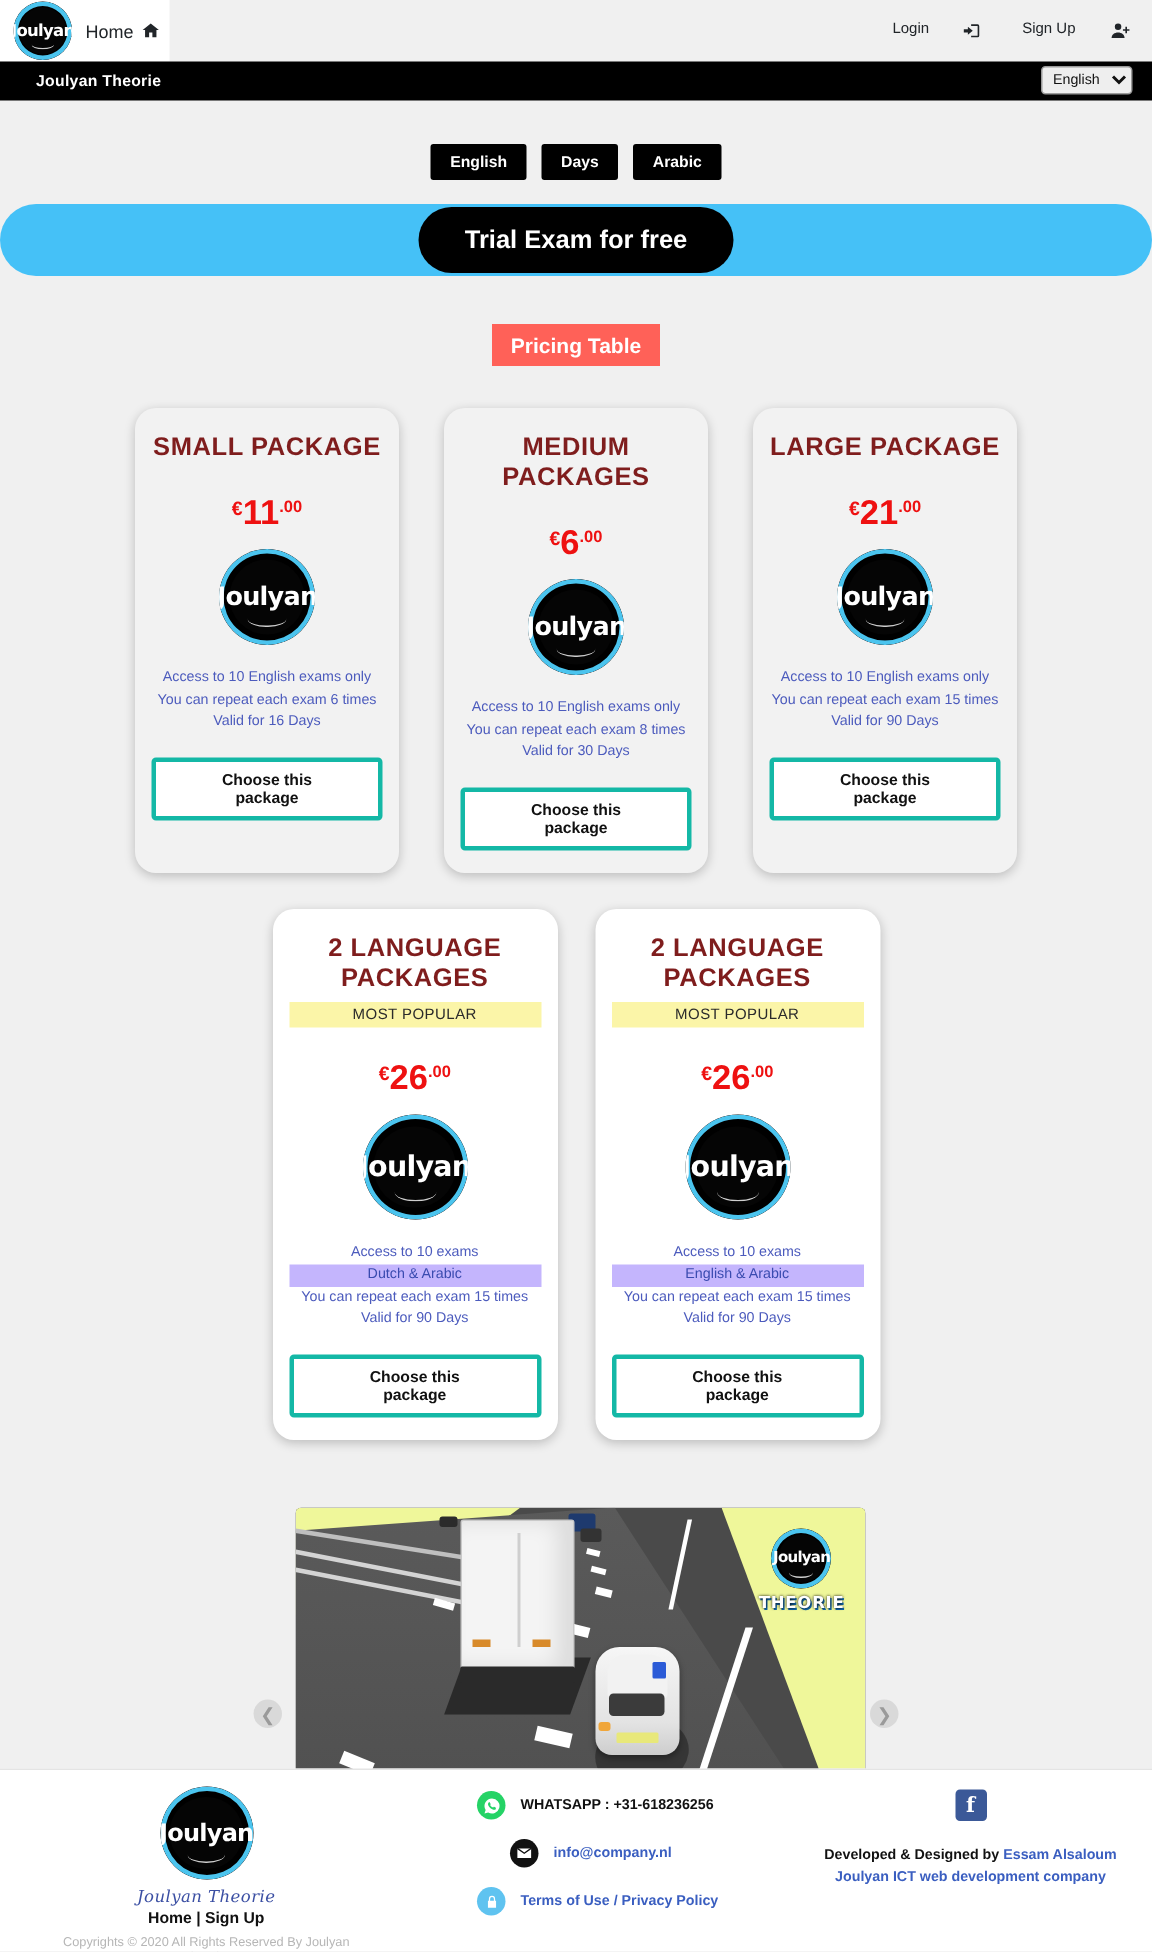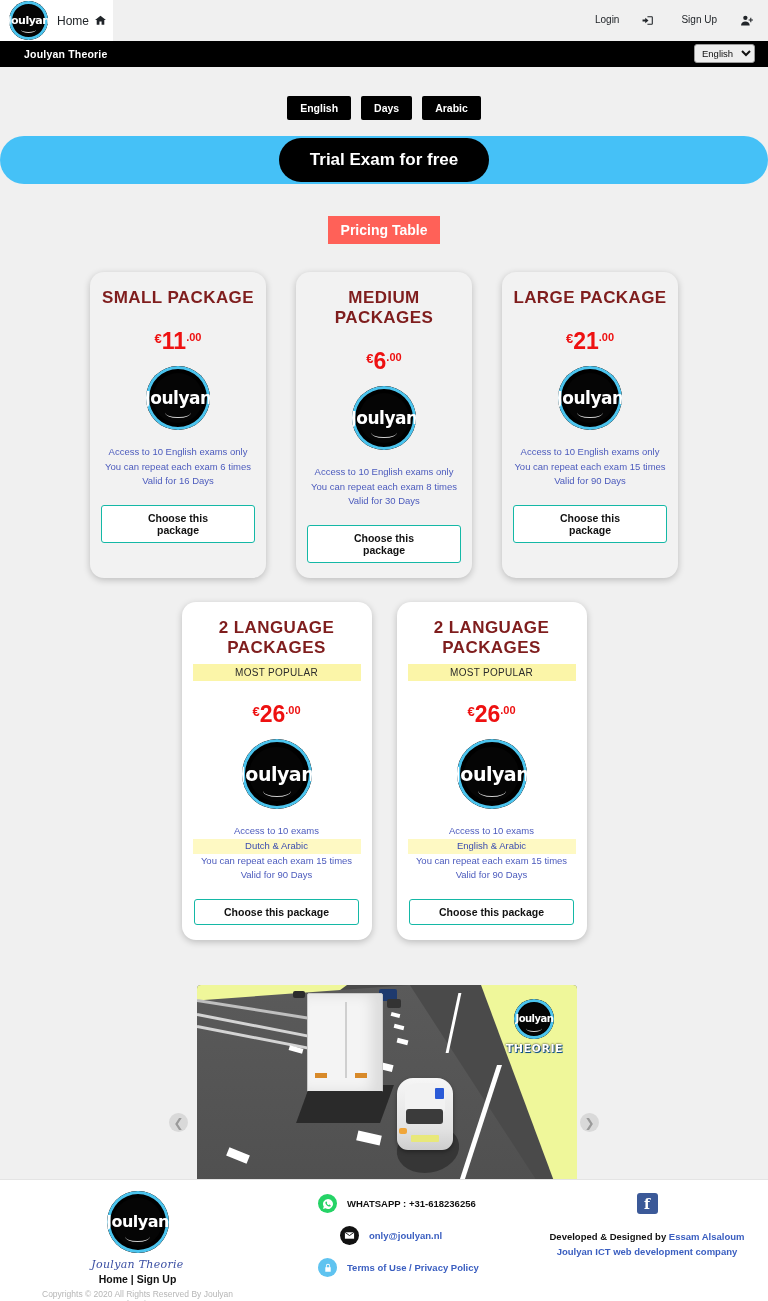--- a/index.html
+++ b/index.html
@@ -133,24 +133,24 @@
 
   .logo-card { margin: 13px auto 0; width: 64px; height: 64px; }
   .logo-card .wordmark { font-size: 17px; }
   .card.white .logo-card { width: 70px; height: 70px; }
   .card.white .logo-card .wordmark { font-size: 19px; }
 
   .feature-list { margin-top: 15px; }
   .feature {
     font-size: 9.5px; color: #4c5bbd; line-height: 1.55;
   }
-  .feature.hl { background: #fef9c3; color: #3a4bb0; }
+  .feature.hl { background: #c4b5fd; color: #3a4bb0; }
 
   .choose-btn {
-    margin-top: 16px; background: #fff; border: 1px solid #14b8a6;
+    margin-top: 16px; background: #fff; border: 3px solid #14b8a6;
     border-radius: 3px; font-size: 10.5px; font-weight: bold; color: #111;
     padding: 6px 29px; cursor: pointer; font-family: "Liberation Sans", sans-serif;
   }
 
   .cards-row-2 { display: flex; justify-content: center; gap: 25px; margin-top: 24px; }
 
   
   .carousel-wrap {
     margin-top: 45px; position: relative; width: 438px; margin-left: auto;
     margin-right: auto; height: 258px;
@@ -577,21 +577,21 @@
         </span>
         <span class="c-text">WHATSAPP : +31-618236256</span>
       </div>
       <div class="c-row indent">
         <span class="c-badge c-mail">
           <svg width="11" height="11" viewBox="0 0 24 24" fill="#fff">
               <path d="M2 5h20v14H2z" fill="#fff"></path>
               <path d="M2 5l10 7 10-7" stroke="#111" stroke-width="2" fill="none"></path>
             </svg>
         </span>
-        <span class="c-text blue">only@joulyan.nl</span>
+        <span class="c-text blue">info@company.nl</span>
       </div>
       <div class="c-row">
         <span class="c-badge c-lock">
           <svg width="10" height="10" viewBox="0 0 24 24" fill="#fff">
               <path d="M7 10V7a5 5 0 0 1 10 0v3h1.5v11h-13V10z"></path>
               <path d="M9 10V7a3 3 0 0 1 6 0v3z" fill="#5fc3f0"></path>
             </svg>
         </span>
         <span class="c-text blue">Terms of Use / Privacy Policy</span>
       </div>

